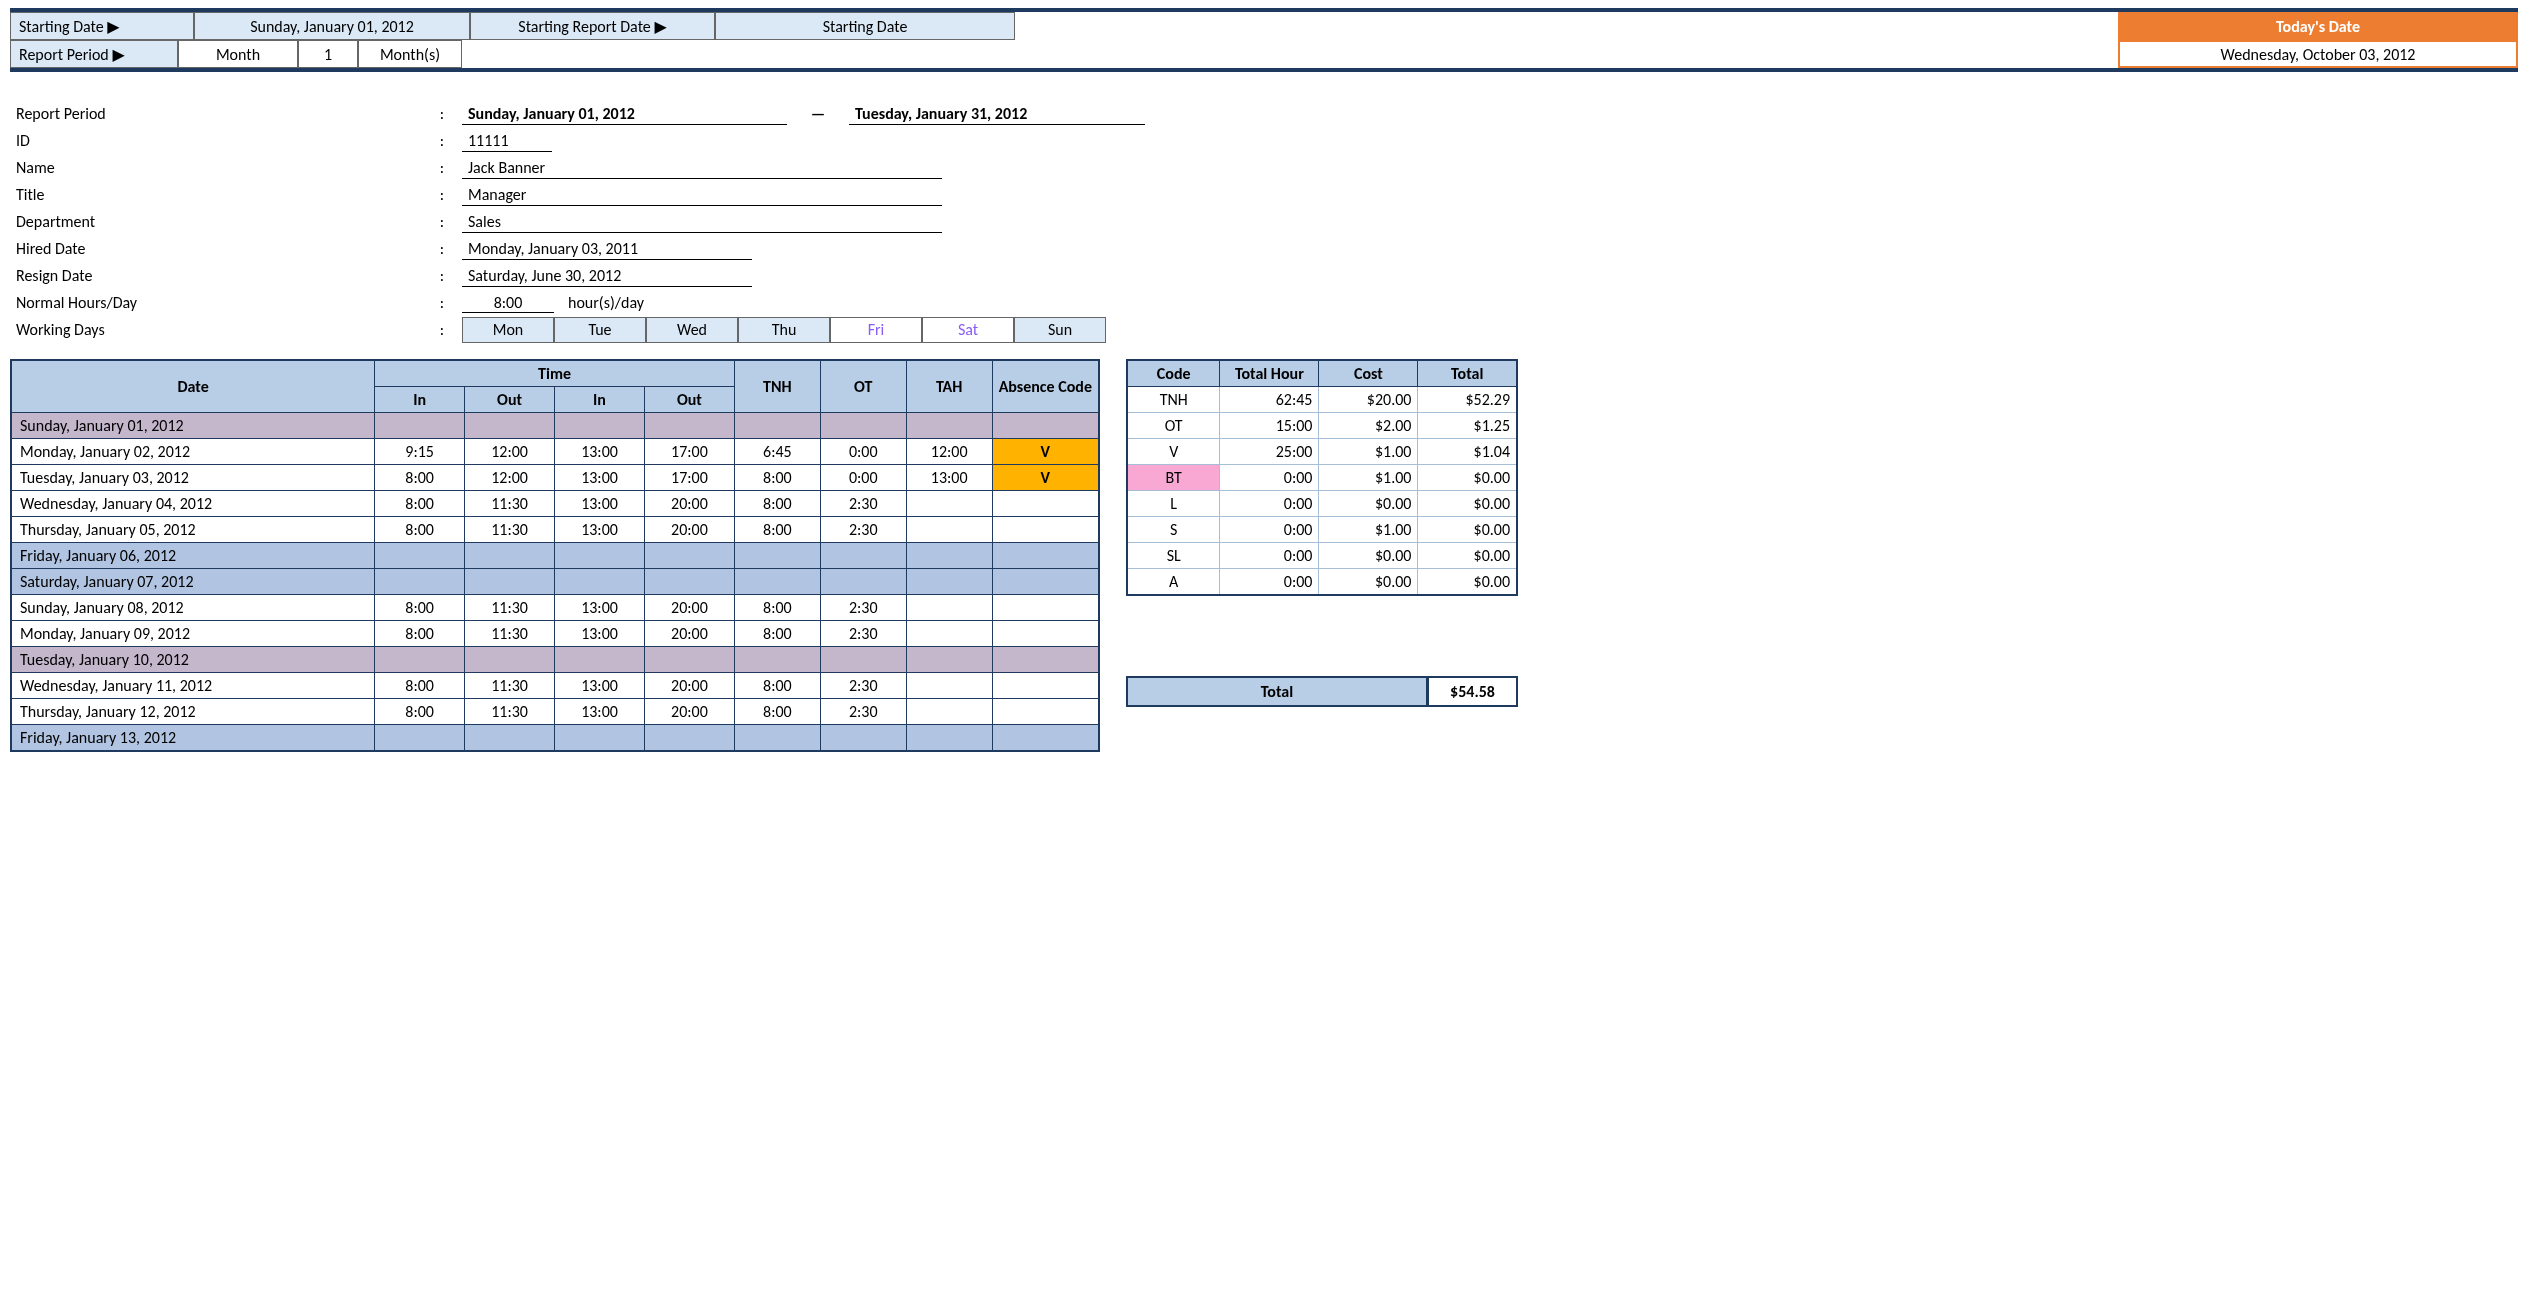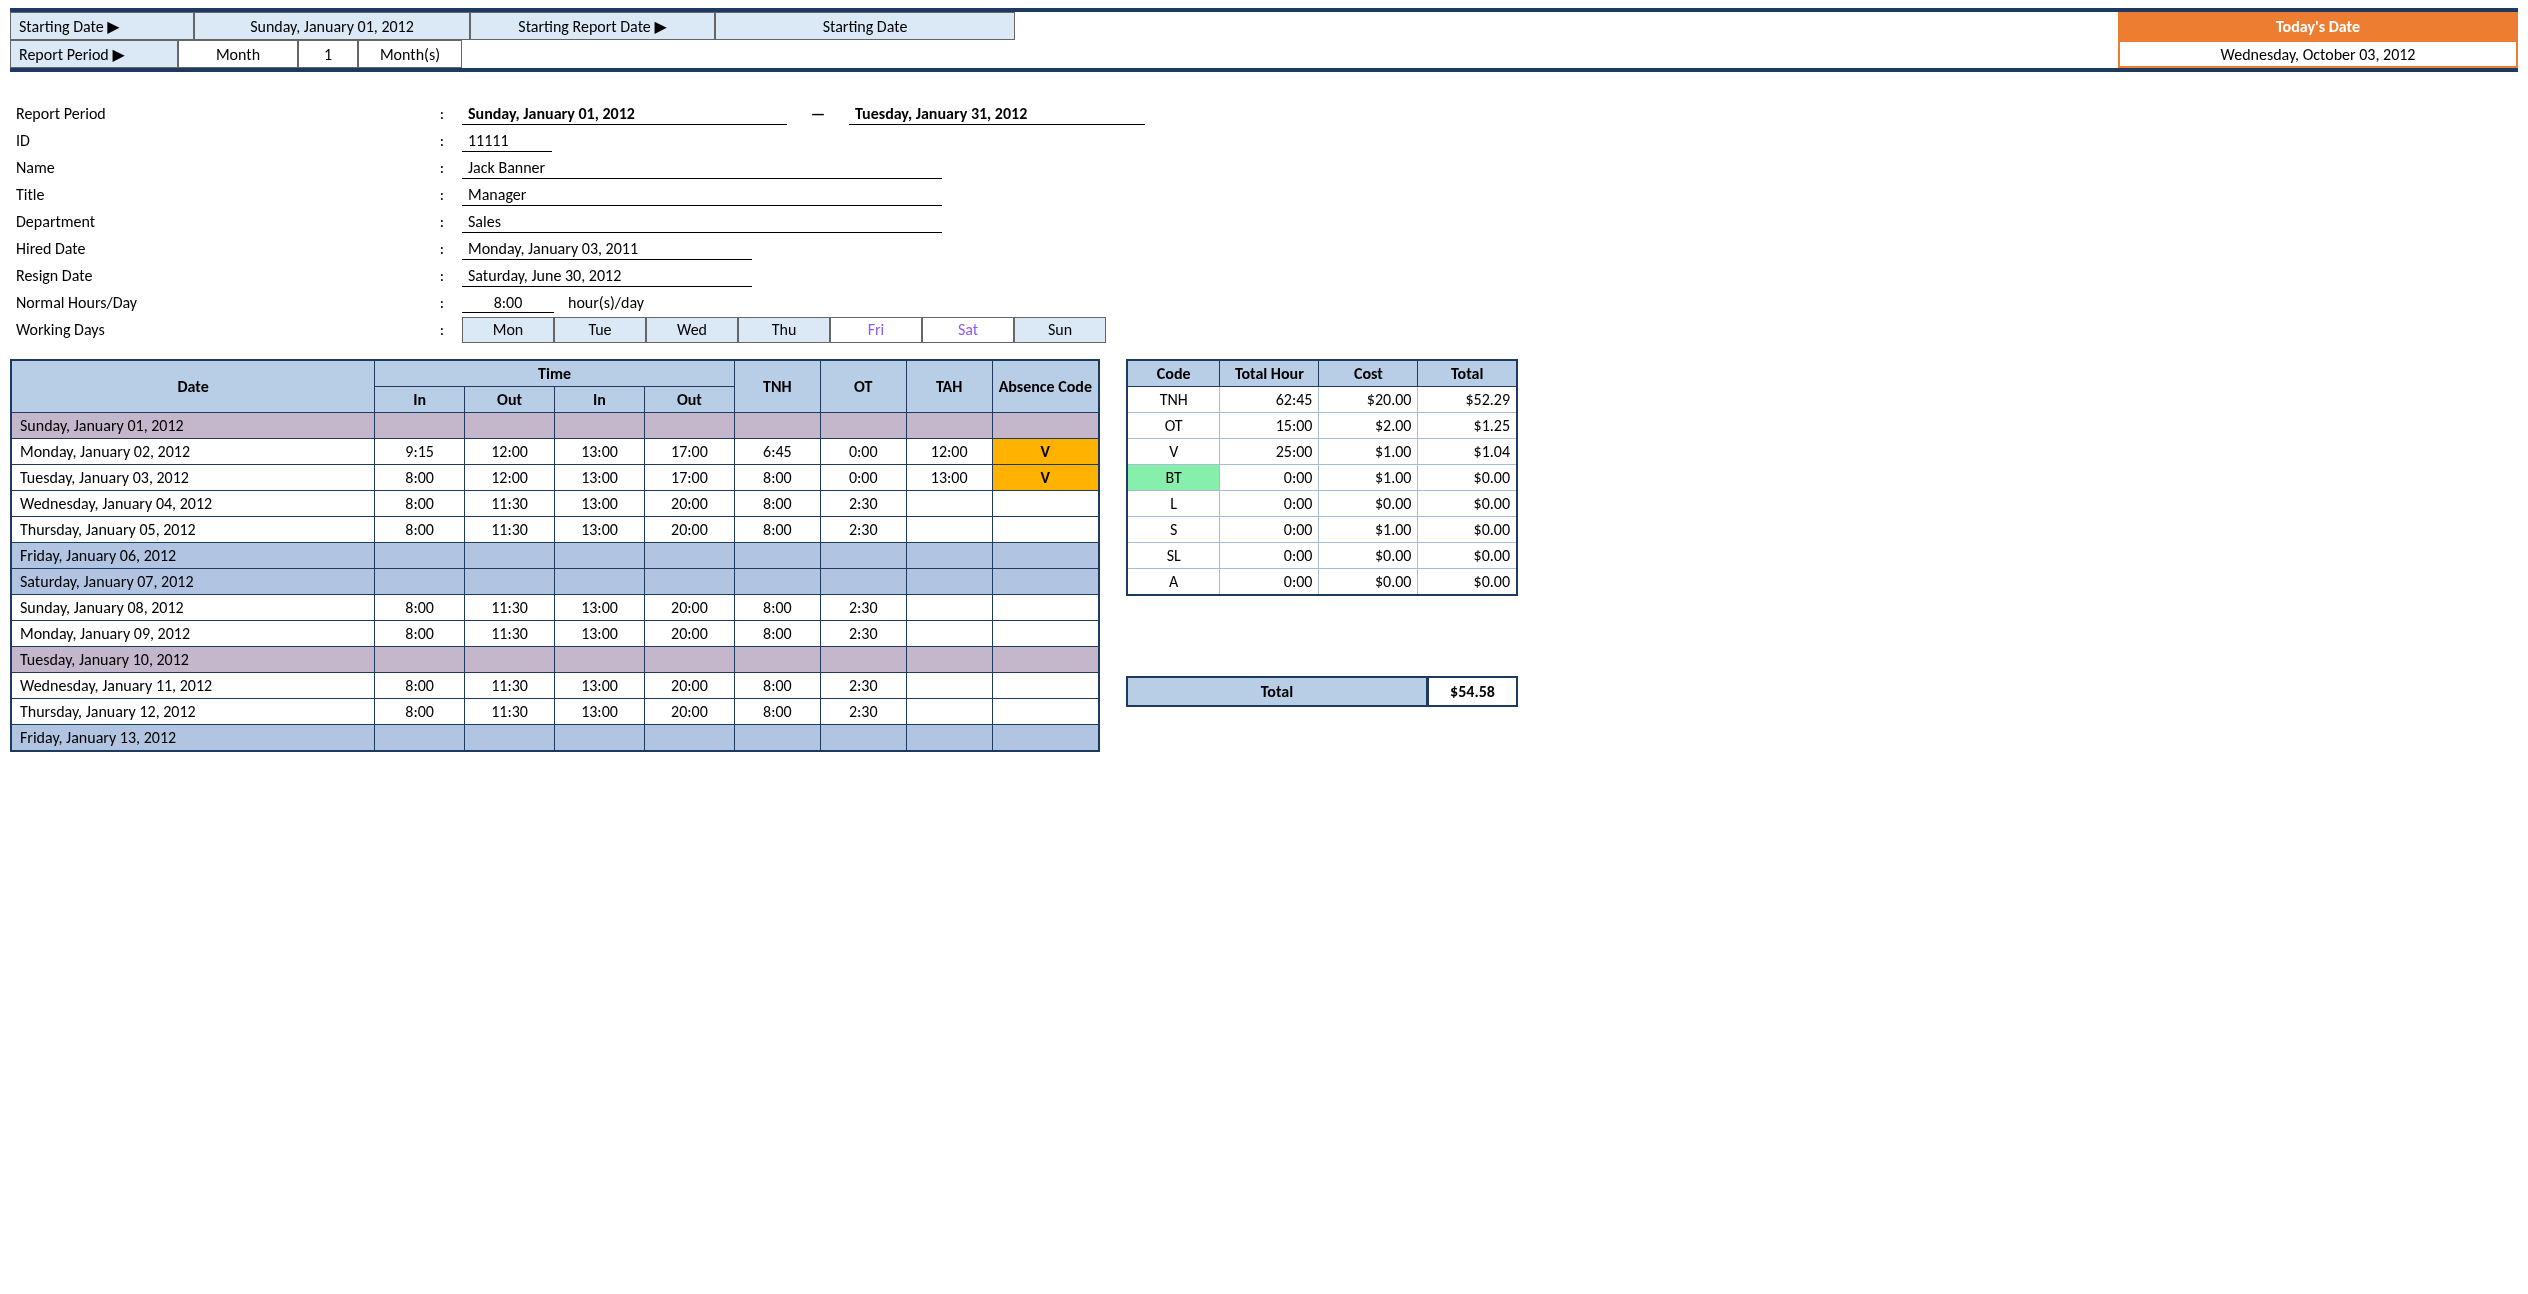--- a/index.html
+++ b/index.html
@@ -346,21 +346,21 @@
             <td class="right" style="background: rgb(255, 255, 255); border: 1px solid rgb(166, 189, 216);">$2.00</td>
             <td class="right" style="background: rgb(255, 255, 255); border: 1px solid rgb(166, 189, 216);">$1.25</td>
           </tr>
           <tr>
             <td class="" style="background: rgb(255, 255, 255); border: 1px solid rgb(166, 189, 216);">V</td>
             <td class="right" style="background: rgb(255, 255, 255); border: 1px solid rgb(166, 189, 216);">25:00</td>
             <td class="right" style="background: rgb(255, 255, 255); border: 1px solid rgb(166, 189, 216);">$1.00</td>
             <td class="right" style="background: rgb(255, 255, 255); border: 1px solid rgb(166, 189, 216);">$1.04</td>
           </tr>
           <tr>
-            <td class="" style="background: #86efac; border: 1px solid rgb(166, 189, 216);">BT</td>
+            <td class="" style="background: #f9a8d4; border: 1px solid rgb(166, 189, 216);">BT</td>
             <td class="right" style="background: rgb(255, 255, 255); border: 1px solid rgb(166, 189, 216);">0:00</td>
             <td class="right" style="background: rgb(255, 255, 255); border: 1px solid rgb(166, 189, 216);">$1.00</td>
             <td class="right" style="background: rgb(255, 255, 255); border: 1px solid rgb(166, 189, 216);">$0.00</td>
           </tr>
           <tr>
             <td class="" style="background: rgb(255, 255, 255); border: 1px solid rgb(166, 189, 216);">L</td>
             <td class="right" style="background: rgb(255, 255, 255); border: 1px solid rgb(166, 189, 216);">0:00</td>
             <td class="right" style="background: rgb(255, 255, 255); border: 1px solid rgb(166, 189, 216);">$0.00</td>
             <td class="right" style="background: rgb(255, 255, 255); border: 1px solid rgb(166, 189, 216);">$0.00</td>
           </tr>

